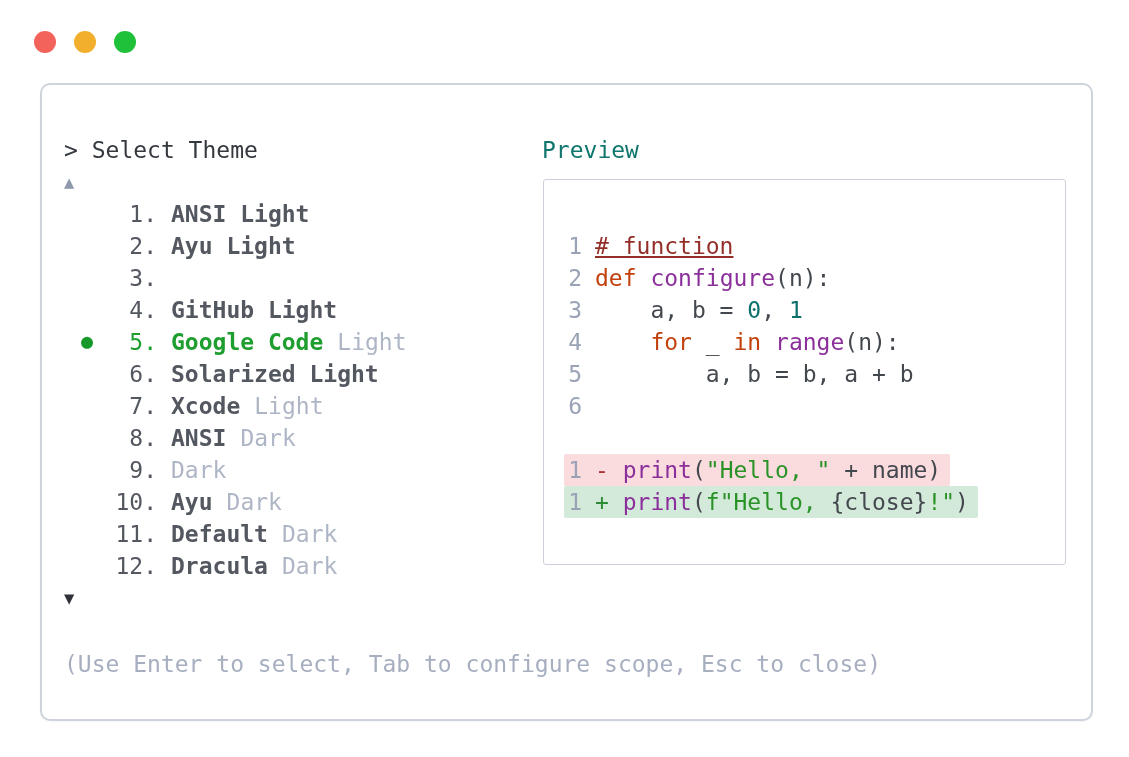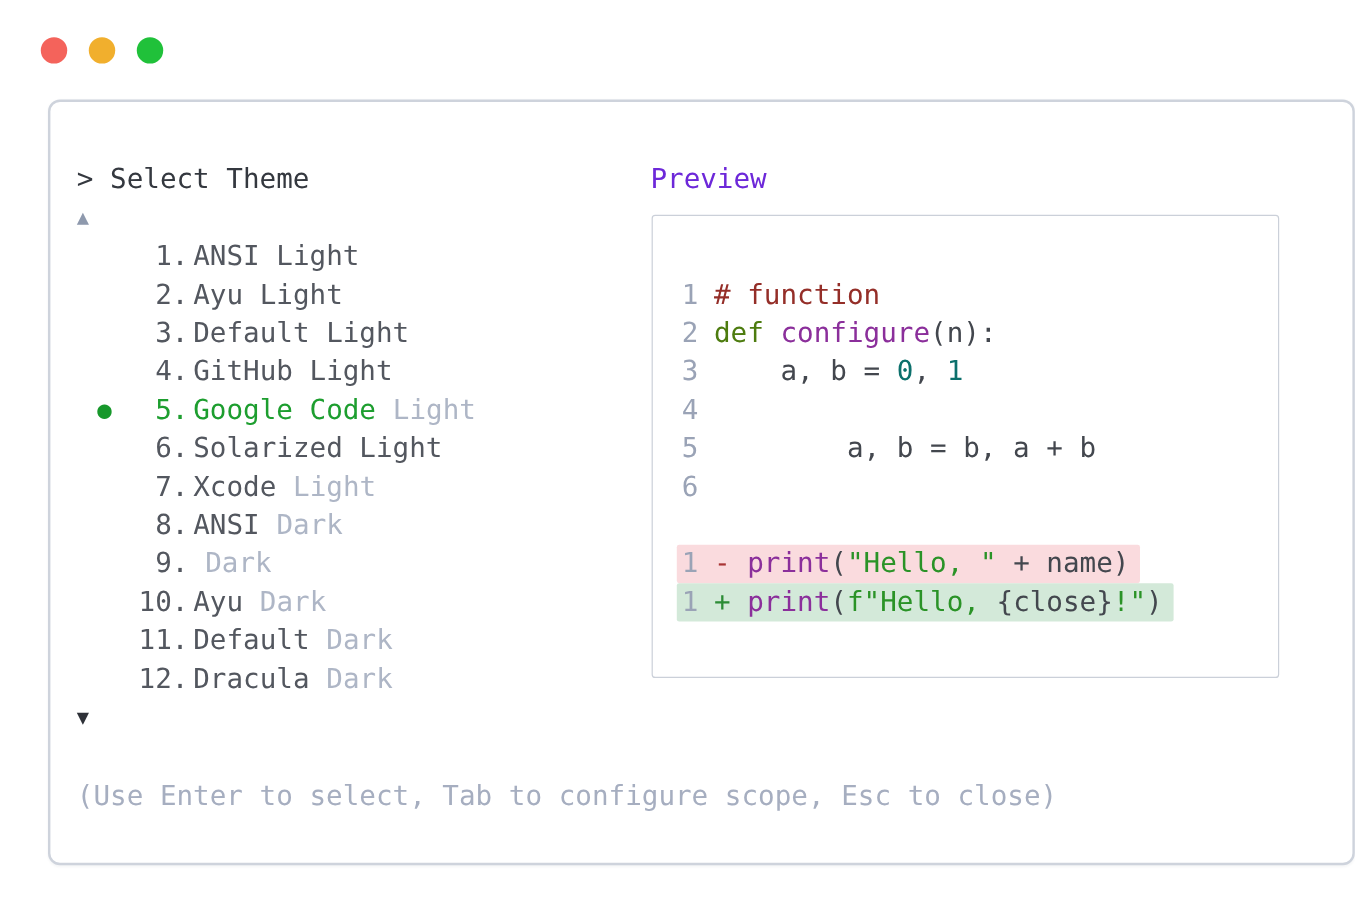--- a/index.html
+++ b/index.html
@@ -16,60 +16,60 @@
   .tl-zoom     { left: 114px; background: #20c13a; }
 
   
   .panel {
     position: absolute; left: 40px; top: 83px;
     width: 1049px; height: 634px;
     background: #ffffff;
     border: 2px solid #ced3dc;
     border-radius: 10px;
     box-shadow: 0 1px 2px rgba(40,50,70,0.05);
-    font-size: 23px; color: #43474e; padding-left: 36px;
+    font-size: 23px; color: #43474e;
   }
 
   
   .left-pane { position: absolute; left: 22px; top: 49px; width: 470px; }
   .prompt { height: 32px; line-height: 32px; color: #34383f; white-space: pre; }
   .scroll-line { height: 32px; line-height: 32px; font-size: 17px; }
   .scroll-up   { color: #8e99ad; }
   .scroll-down { color: #2e3138; }
 
   .theme-row { position: relative; height: 32px; line-height: 32px; padding-left: 51px; display: flex; color: #53575f; cursor: pointer; }
   .row-marker { position: absolute; left: 17px; top: 0; height: 32px; line-height: 31px; color: #17982b; font-size: 20px; }
   .row-num  { width: 42px; text-align: right; flex: none; }
-  .row-name { margin-left: 4px; white-space: pre; }
+  .row-name { margin-left: 14px; white-space: pre; font-weight: bold; }
   .row-suffix { margin-left: 14px; white-space: pre; color: #aeb6c6; }
   .theme-row.selected .row-num,
   .theme-row.selected .row-name { color: #1d9e2f; }
 
   .hint { margin-top: 36px; height: 28px; line-height: 28px; color: #a6aec0; white-space: pre; }
 
   
-  .preview-title { position: absolute; left: 500px; top: 49px; height: 32px; line-height: 32px; color: #6d28d9; }
+  .preview-title { position: absolute; left: 500px; top: 49px; height: 32px; line-height: 32px; color: #0f766e; }
   .preview-box {
     position: absolute; left: 501px; top: 94px;
     width: 521px; height: 384px;
     border: 1.5px solid #cbd0d9; border-radius: 3px;
     background: #ffffff; overflow: hidden;
   }
   .code { position: absolute; left: 0; top: 50px; width: 100%; }
   .code-line { display: flex; height: 32px; line-height: 32px; padding-left: 24px; white-space: pre; }
   .ln { flex: none; width: 14px; text-align: right; color: #9aa3b6; margin-right: 13px; }
   .code-text { white-space: pre; }
   .code-line.removed, .code-line.added {
     width: max-content; margin-left: 20px; padding-left: 4px; padding-right: 9px; border-radius: 2px;
   }
   .code-line.removed { background: #fadbde; }
   .code-line.added   { background: #d3e9d9; }
 
-  .tok-comment { color: #942e28; }
-  .tok-keyword { color: #4d7c0f; }
+  .tok-comment { color: #942e28; text-decoration: underline; }
+  .tok-keyword { color: #c2410c; }
   .tok-func    { color: #8b2f9b; }
   .tok-literal { color: #0c706c; }
   .tok-string  { color: #2a9327; }
   .tok-plain   { color: #43474e; }
   .tok-minus   { color: #a83434; }
   .tok-plus    { color: #2c8c36; }
 </style>
 </head>
 <body>
 
@@ -91,21 +91,20 @@
   </div>
         <div class="theme-row">
     <span class="row-marker"></span>
     <span class="row-num">2.</span>
     <span class="row-name">Ayu Light</span>
     <span class="row-suffix"></span>
   </div>
         <div class="theme-row">
     <span class="row-marker"></span>
     <span class="row-num">3.</span>
-    <span class="row-name">Default Light</span>
     <span class="row-suffix"></span>
   </div>
         <div class="theme-row">
     <span class="row-marker"></span>
     <span class="row-num">4.</span>
     <span class="row-name">GitHub Light</span>
     <span class="row-suffix"></span>
   </div>
         <div class="theme-row selected">
     <span class="row-marker">●</span>
@@ -169,20 +168,21 @@
         <div class="code-line">
     <span class="ln">2</span>
     <span class="code-text"><span class="tok-keyword">def</span><span class="tok-plain"> </span><span class="tok-func">configure</span><span class="tok-plain">(n):</span></span>
   </div>
         <div class="code-line">
     <span class="ln">3</span>
     <span class="code-text"><span class="tok-plain">    a, b = </span><span class="tok-literal">0</span><span class="tok-plain">, </span><span class="tok-literal">1</span></span>
   </div>
         <div class="code-line">
     <span class="ln">4</span>
+    <span class="code-text"><span class="tok-plain">    </span><span class="tok-keyword">for</span><span class="tok-plain"> _ </span><span class="tok-keyword">in</span><span class="tok-plain"> </span><span class="tok-func">range</span><span class="tok-plain">(n):</span></span>
   </div>
         <div class="code-line">
     <span class="ln">5</span>
     <span class="code-text"><span class="tok-plain">        a, b = b, a + b</span></span>
   </div>
         <div class="code-line">
     <span class="ln">6</span>
   </div>
         <div class="code-line">
     <span class="ln"></span>

